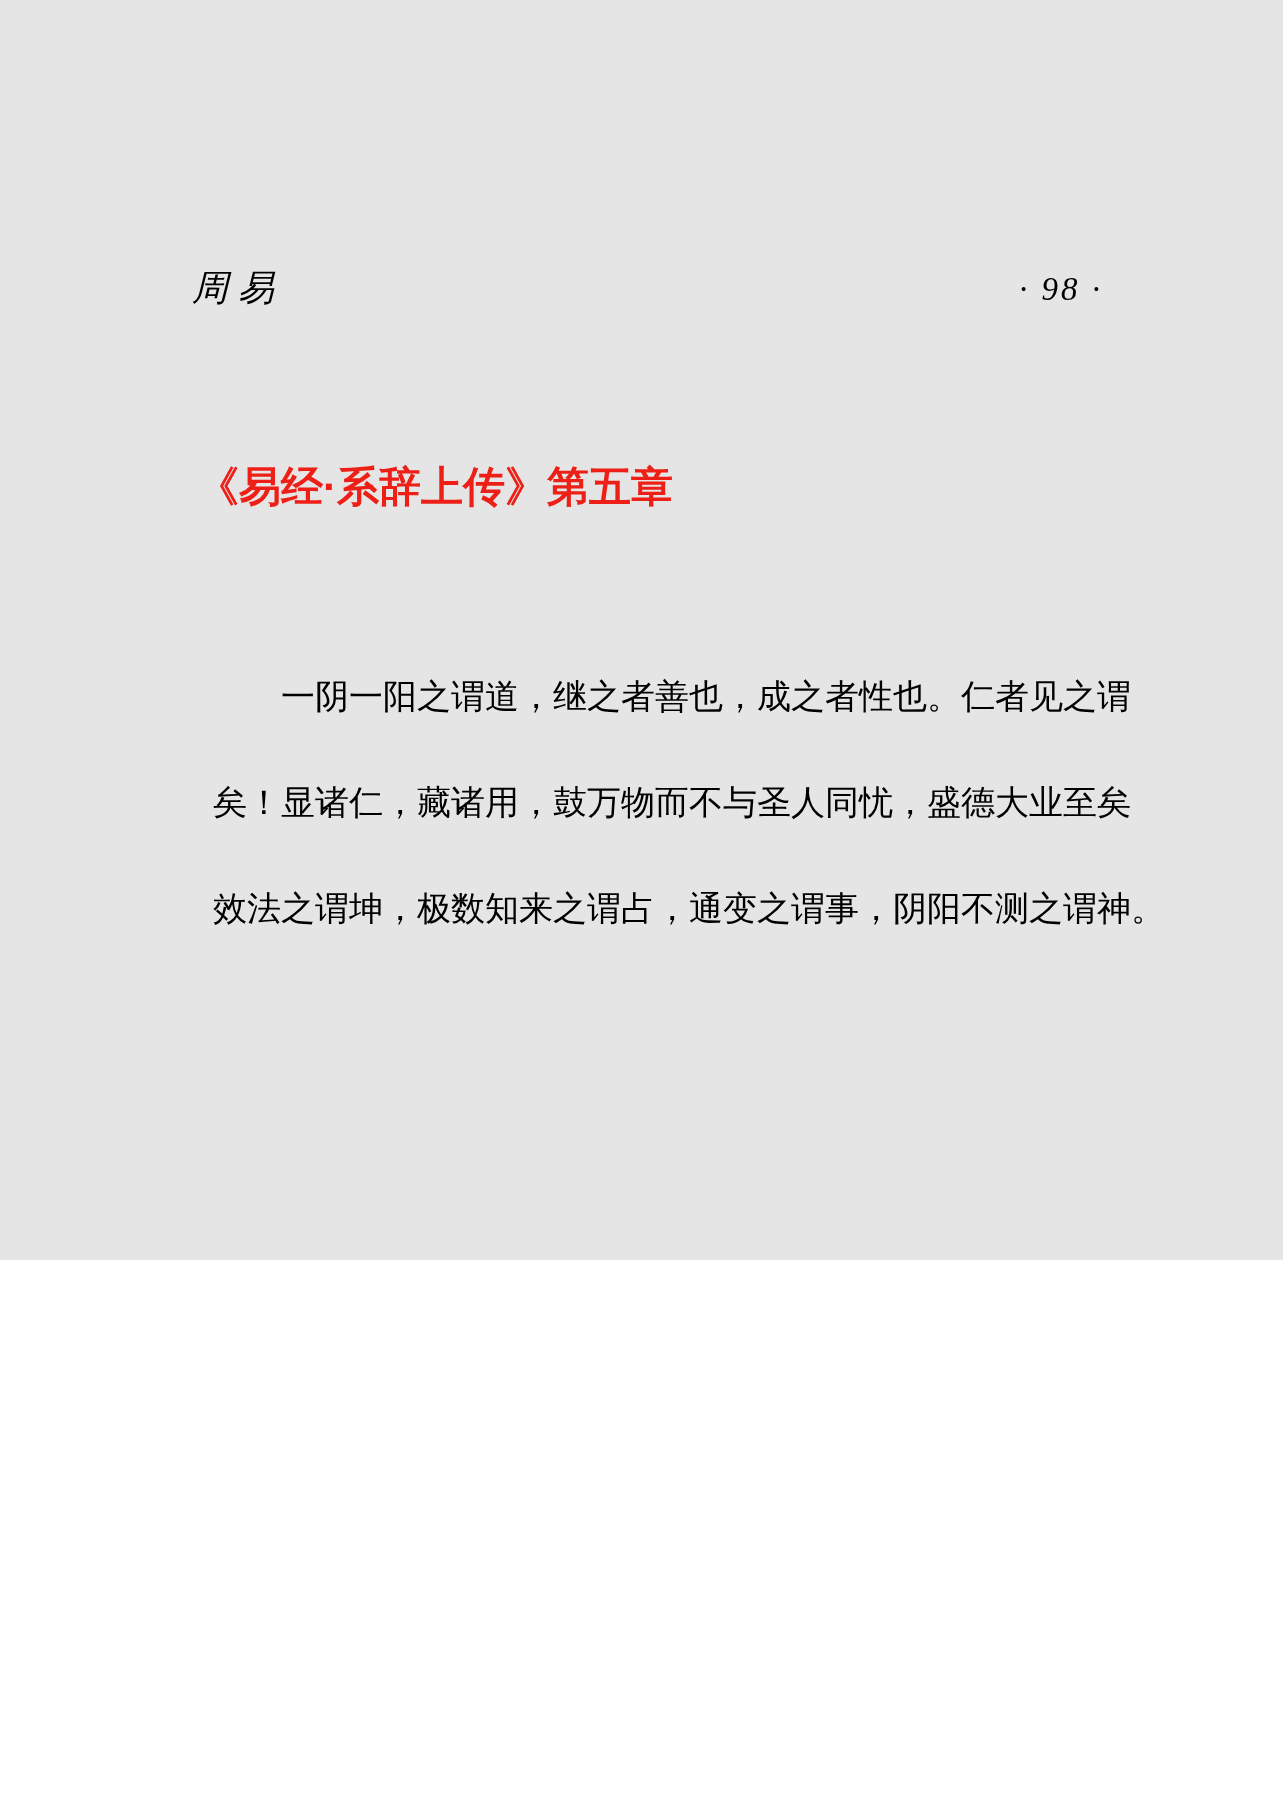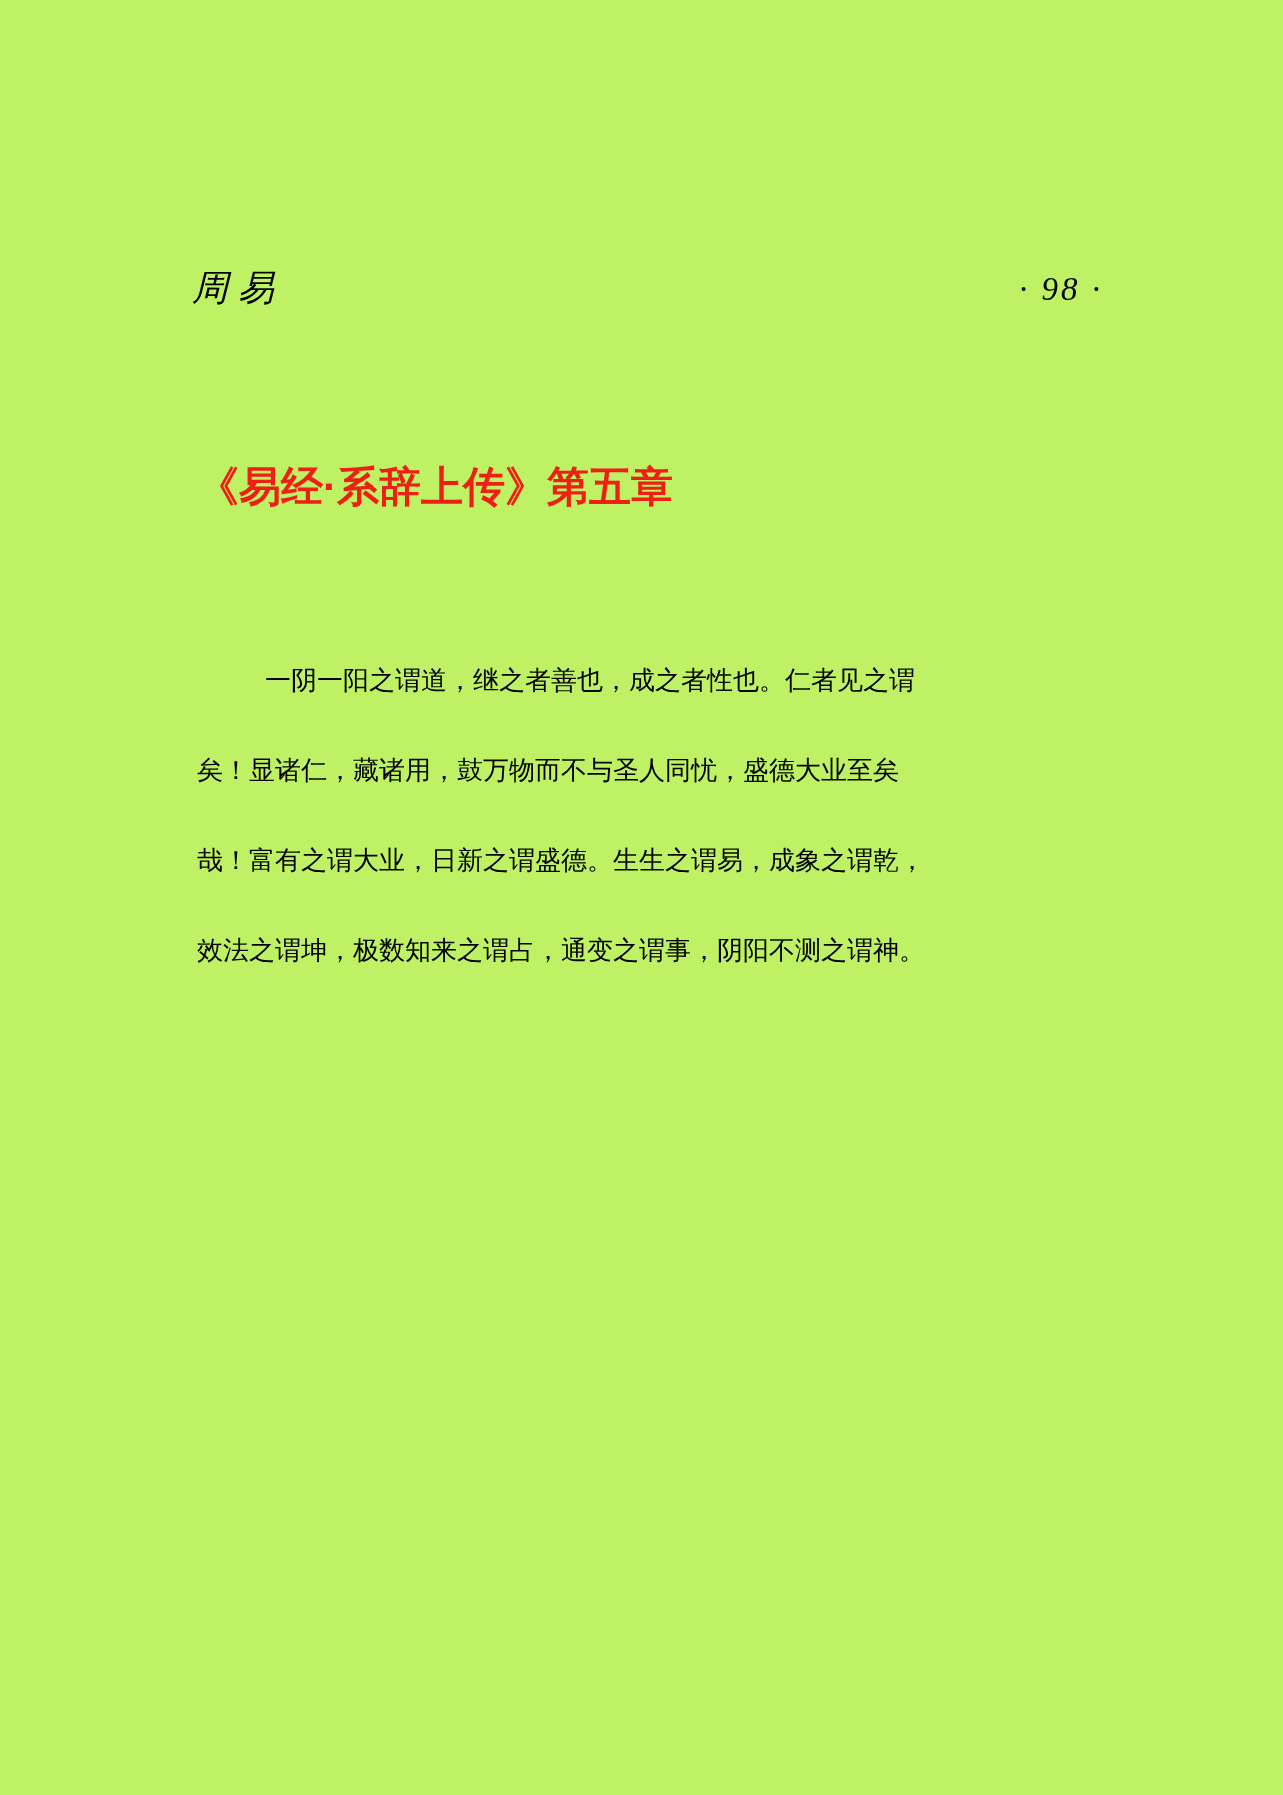--- a/index.html
+++ b/index.html
@@ -3,22 +3,22 @@
 <meta charset="utf-8">
 <style>
   html, body {
     margin: 0;
     padding: 0;
     background: #ffffff;
   }
   .page {
     position: relative;
     width: 1283px;
-    height: 1795px;
-    background: #bef264;
+    height: 1260px;
+    background: #e5e5e5;
     overflow: hidden;
     color: #000000;
   }
   .running-header {
     position: absolute;
     left: 192px;
     right: 180px;
     top: 264px;
     display: flex;
     justify-content: space-between;
@@ -53,23 +53,23 @@
     letter-spacing: 0px;
     white-space: nowrap;
   }
   .body-text {
     position: absolute;
     left: 197px;
     top: 636px;
     width: 921px;
   }
   .body-line {
-    margin: 0;
+    margin: 16px;
     font-family: "Liberation Serif", "DejaVu Serif", serif;
-    font-size: 26px;
+    font-size: 34px;
     height: 90px;
     line-height: 90px;
     letter-spacing: 0px;
     white-space: nowrap;
     color: #000000;
   }
   .body-line.first {
     text-indent: 68px;
   }
 </style>
@@ -81,17 +81,16 @@
   <header class="running-header">
     <span class="book-title">周易</span>
     <span class="page-number">· 98 ·</span>
   </header>
 
   <h1 class="chapter-title" style="color: rgb(238, 31, 23);">《易经·系辞上传》第五章</h1>
 
   <main class="body-text">
     <p class="body-line first">一阴一阳之谓道，继之者善也，成之者性也。仁者见之谓</p>
     <p class="body-line">矣！显诸仁，藏诸用，鼓万物而不与圣人同忧，盛德大业至矣</p>
-    <p class="body-line">哉！富有之谓大业，日新之谓盛德。生生之谓易，成象之谓乾，</p>
     <p class="body-line">效法之谓坤，极数知来之谓占，通变之谓事，阴阳不测之谓神。</p>
   </main>
 
 </div>
 
 </body></html>

